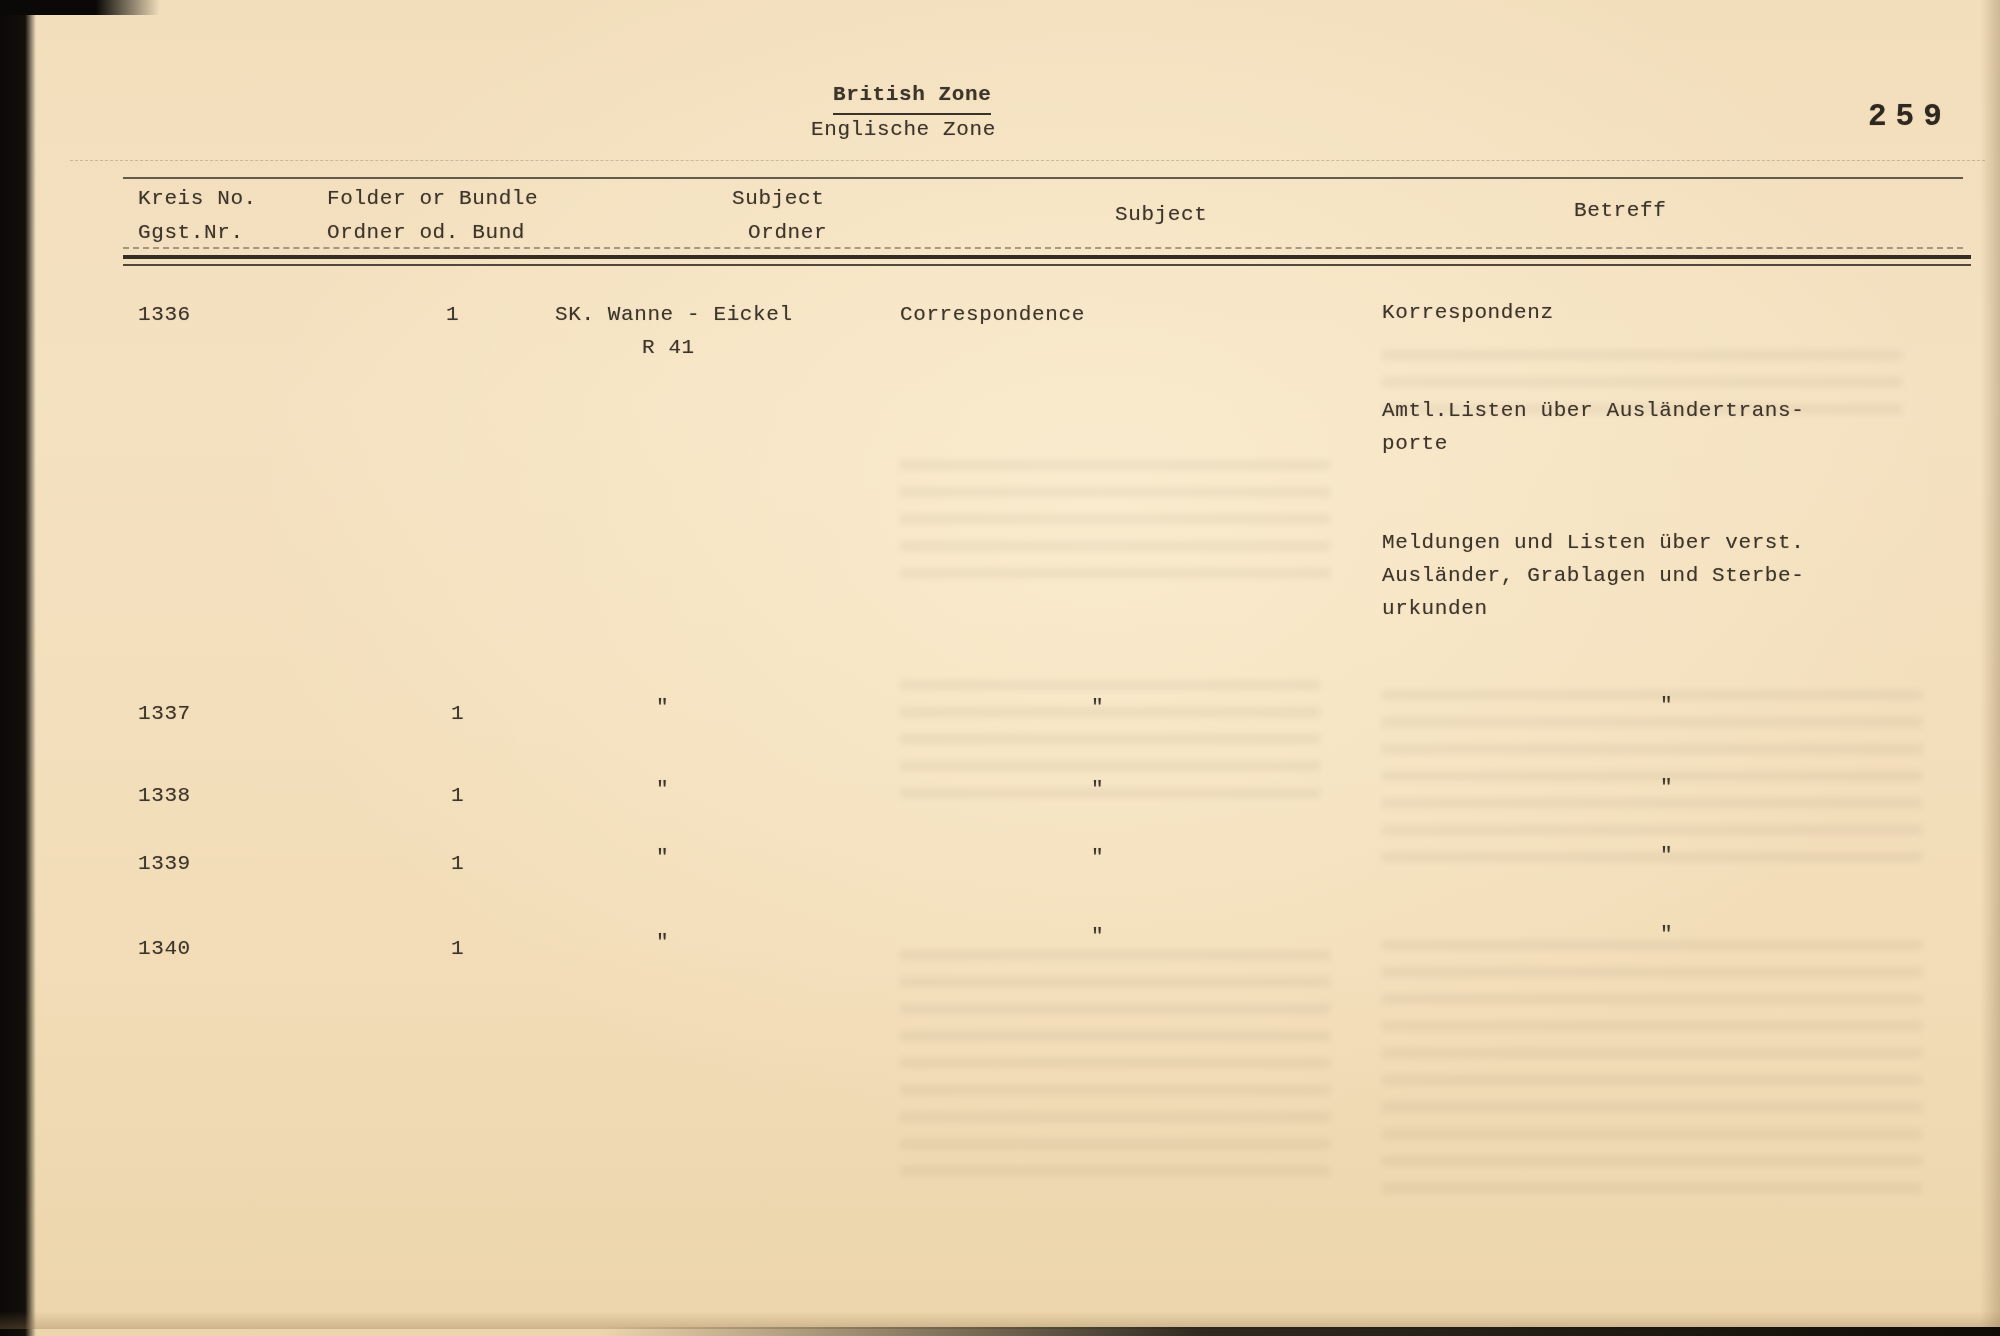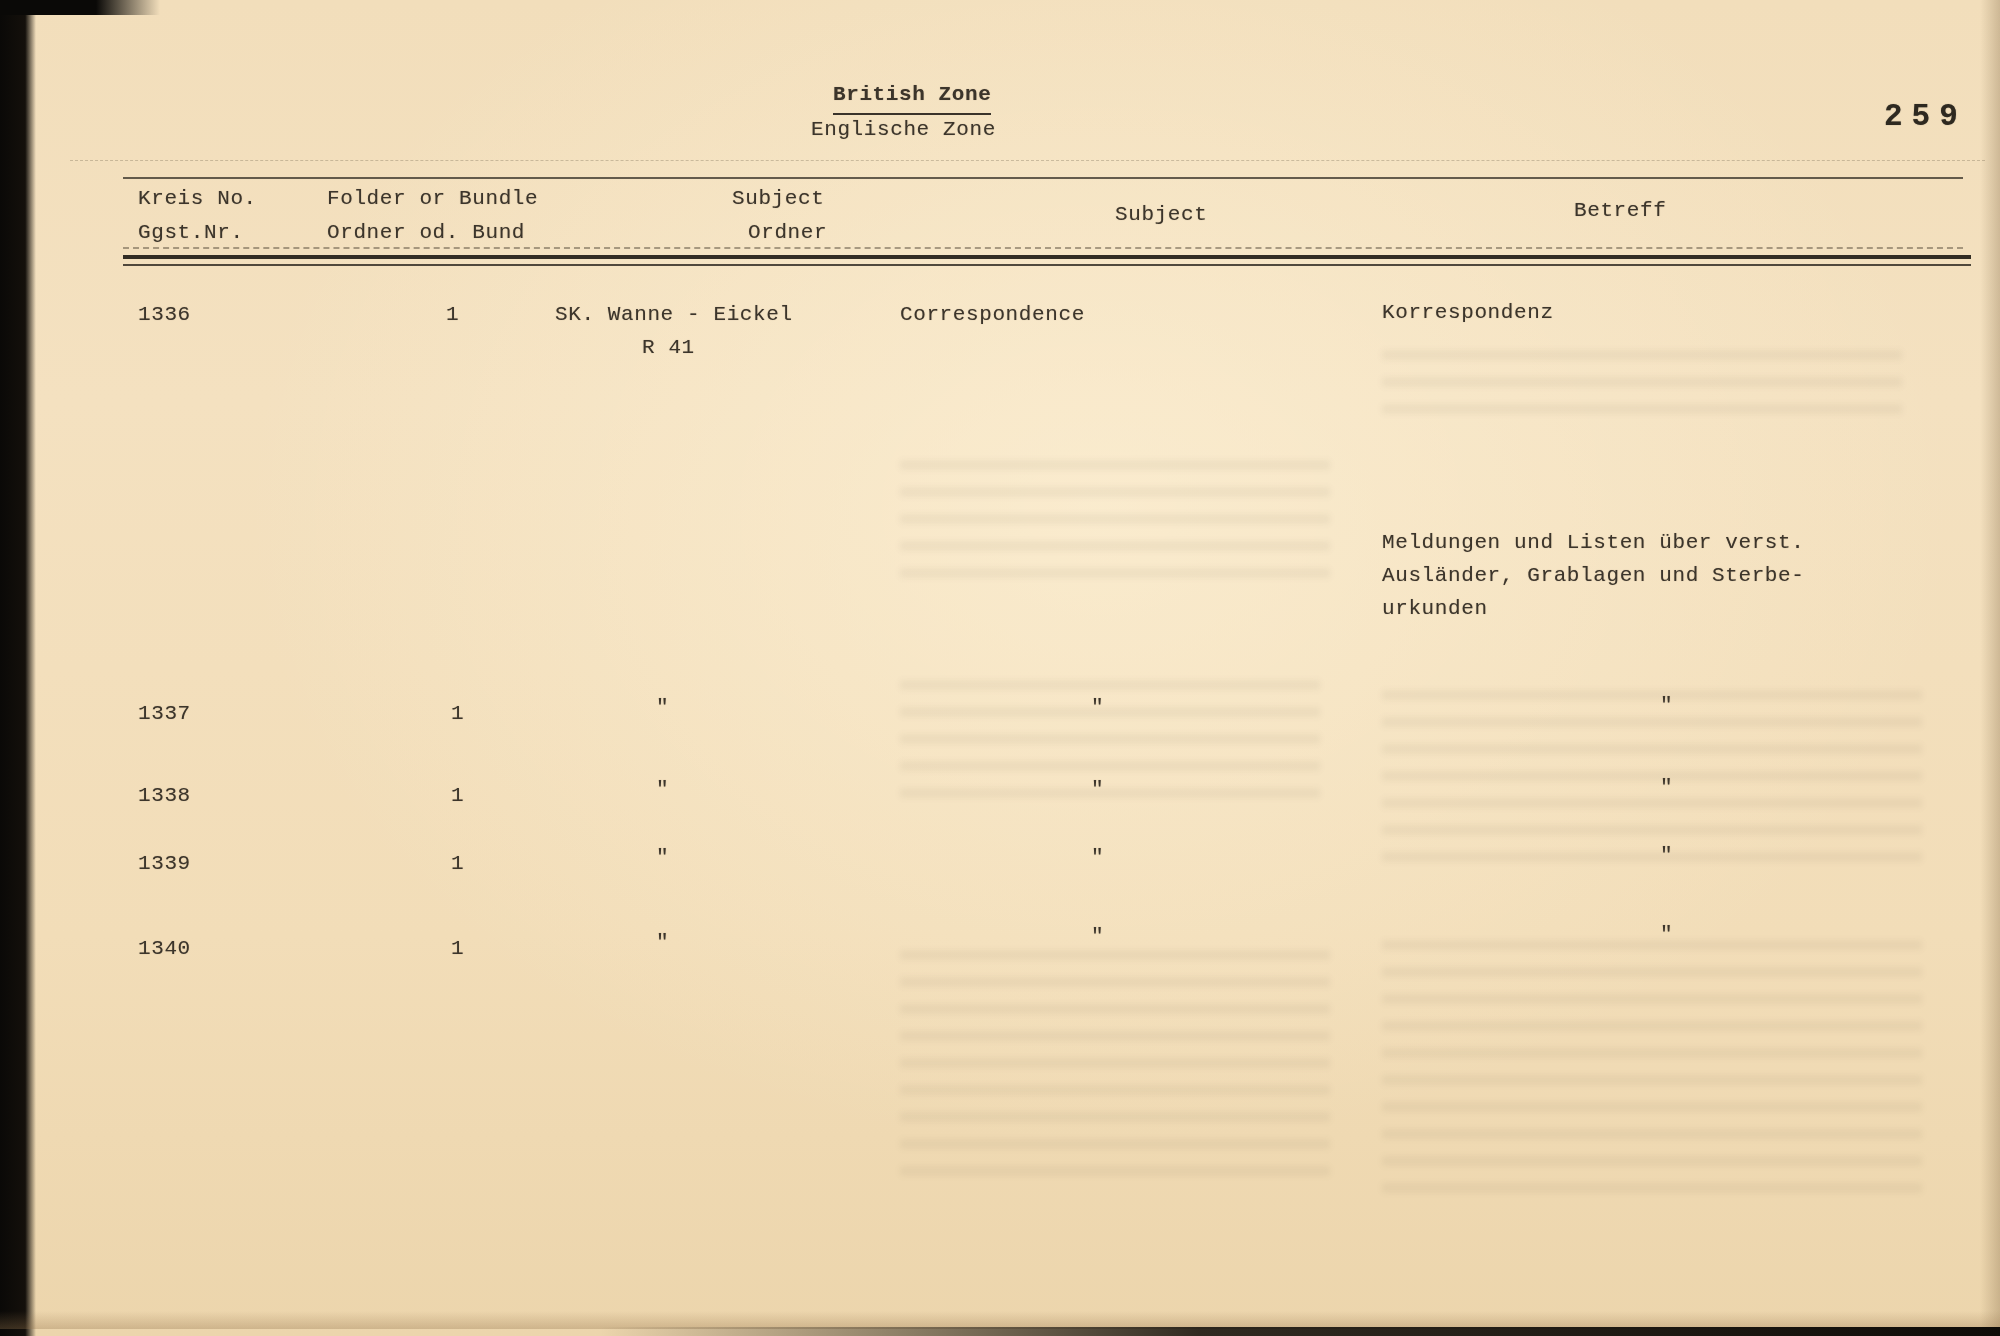--- a/index.html
+++ b/index.html
@@ -68,21 +68,21 @@
 <div class="page">
 
   <div class="edge-left"></div>
   <div class="edge-topleft"></div>
   <div class="edge-right"></div>
   <div class="edge-bottom-curl"></div>
   <div class="edge-bottom"></div>
 
   <div class="t bold underline" style="left:833px;top:78px;">British Zone</div>
   <div class="t" style="left:811px;top:113px;">Englische Zone</div>
-  <div class="t pageno" style="left:1868px;top:100px;margin-left:16px;">259</div>
+  <div class="t pageno" style="left:1868px;top:100px;">259</div>
 
   <div class="rule-faint" style="left:70px;top:160px;width:1915px;"></div>
   <div class="rule" style="left:123px;top:177px;width:1840px;height:2px;opacity:.75;"></div>
   <div class="rule-dashed" style="left:123px;top:247px;width:1840px;"></div>
   <div class="rule" style="left:123px;top:255px;width:1848px;height:4px;"></div>
   <div class="rule" style="left:123px;top:264px;width:1848px;height:2px;opacity:.85;"></div>
 
   <div class="t" style="left:138px;top:182px;">Kreis No.</div>
   <div class="t" style="left:138px;top:216px;">Ggst.Nr.</div>
   <div class="t" style="left:327px;top:182px;">Folder or Bundle</div>
@@ -92,20 +92,22 @@
   <div class="t" style="left:1115px;top:198px;">Subject</div>
   <div class="t" style="left:1574px;top:194px;">Betreff</div>
 
   <div class="t" style="left:138px;top:298px;">1336</div>
   <div class="t" style="left:446px;top:298px;">1</div>
   <div class="t" style="left:555px;top:298px;">SK. Wanne - Eickel</div>
   <div class="t" style="left:642px;top:331px;">R 41</div>
   <div class="t" style="left:900px;top:298px;">Correspondence</div>
   <div class="t" style="left:1382px;top:296px;">Korrespondenz</div>
 
+  <div class="t" style="left:1382px;top:394px;">Amtl.Listen über Ausländertrans-
+porte</div>
 
   <div class="t" style="left:1382px;top:526px;">Meldungen und Listen über verst.
 Ausländer, Grablagen und Sterbe-
 urkunden</div>
 
   <div class="t" style="left:138px;top:697px;">1337</div>
   <div class="t" style="left:451px;top:697px;">1</div>
   <div class="t" style="left:656px;top:691px;">"</div>
   <div class="t" style="left:1091px;top:691px;">"</div>
   <div class="t" style="left:1660px;top:689px;">"</div>

